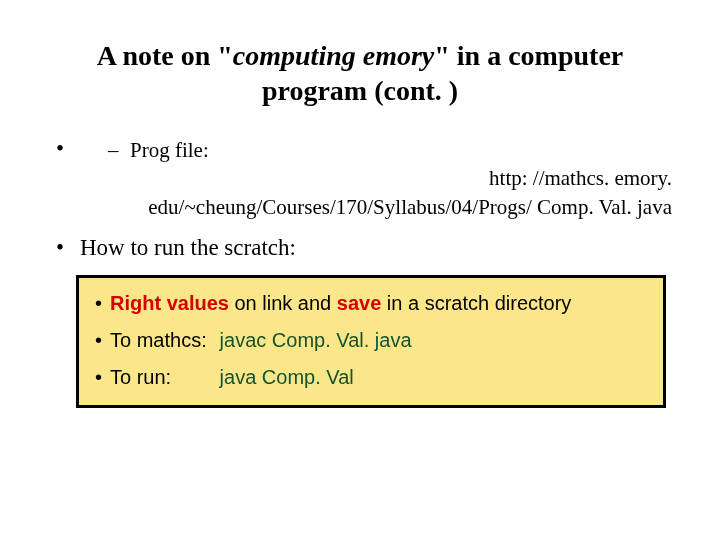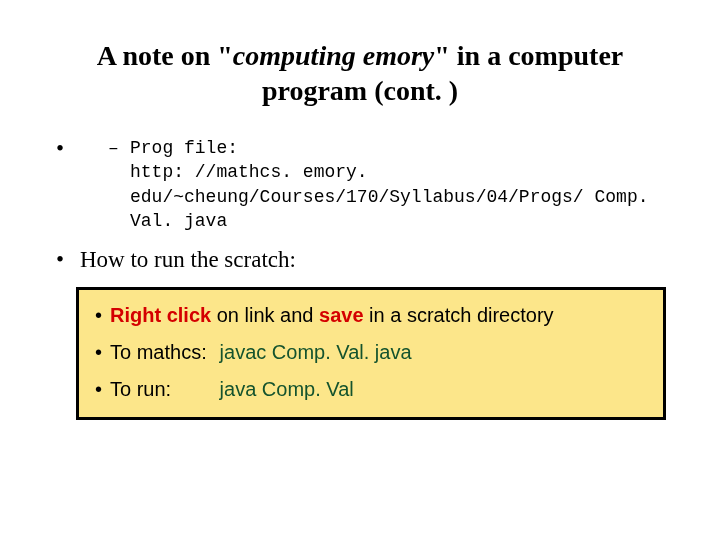--- a/index.html
+++ b/index.html
@@ -4,24 +4,24 @@
 <style>
   * { margin: 0; padding: 0; box-sizing: border-box; }
   html, body { width: 720px; height: 540px; background: #fff; font-family: "Times New Roman", Times, serif; color: #000; }
   .slide { width: 720px; height: 540px; padding: 32px 48px 40px 48px; position: relative; }
   .title { text-align: center; font-size: 28px; font-weight: bold; line-height: 1.25; margin-top: 6px; margin-bottom: 28px; }
   .title .ital { font-style: italic; }
   ul.top { list-style: none; padding-left: 8px; }
   ul.top > li { position: relative; padding-left: 24px; font-size: 23px; margin-bottom: 14px; }
   ul.top > li::before { content: "•"; position: absolute; left: 0; top: 0; }
   ul.sub { list-style: none; padding-left: 28px; margin-top: 10px; }
-  ul.sub > li { position: relative; padding-left: 22px; font-size: 18px; font-family: Liberation Mono, monospace; line-height: 1.35; margin-bottom: 8px; }
+  ul.sub > li { position: relative; padding-left: 22px; font-size: 21px; font-family: Liberation Serif, serif; line-height: 1.35; margin-bottom: 8px; }
   ul.sub > li::before { content: "–"; position: absolute; left: 0; top: 0; }
   .sublabel { }
-  .sublink { display: block; word-break: break-word; }
+  .sublink { display: block; word-break: break-word; text-align: right; }
   .yellowbox { background: #fce68a; border: 3px solid #000; padding: 14px 16px 16px 16px; margin-left: 28px; margin-right: 6px; margin-top: 6px; font-family: Arial, Helvetica, sans-serif; font-size: 20px; }
   .yellowbox .row { display: flex; align-items: baseline; gap: 8px; margin-bottom: 14px; }
   .yellowbox .row:last-child { margin-bottom: 0; }
   .bullet-dot { flex: 0 0 auto; }
   .red { color: #d40000; font-weight: bold; }
   .redcmd { color: #14532d; }
   .label-col { min-width: 104px; display: inline-block; }
 </style>
 </head>
 <body>
@@ -43,21 +43,21 @@
     </li>
     <li>
       <span>How to run the scratch:</span>
     </li>
   </ul>
 
   <div class="yellowbox">
     <div class="row">
       <span class="bullet-dot">•</span>
       <span>
-        <span class="red">Right click</span><span> on link and </span><span class="red">save</span><span> in a scratch directory</span>
+        <span class="red">Right values</span><span> on link and </span><span class="red">save</span><span> in a scratch directory</span>
       </span>
     </div>
     <div class="row">
       <span class="bullet-dot">•</span>
       <span>
         <span class="label-col">To mathcs:</span>
         <span class="redcmd">javac Comp. Val. java</span>
       </span>
     </div>
     <div class="row">

